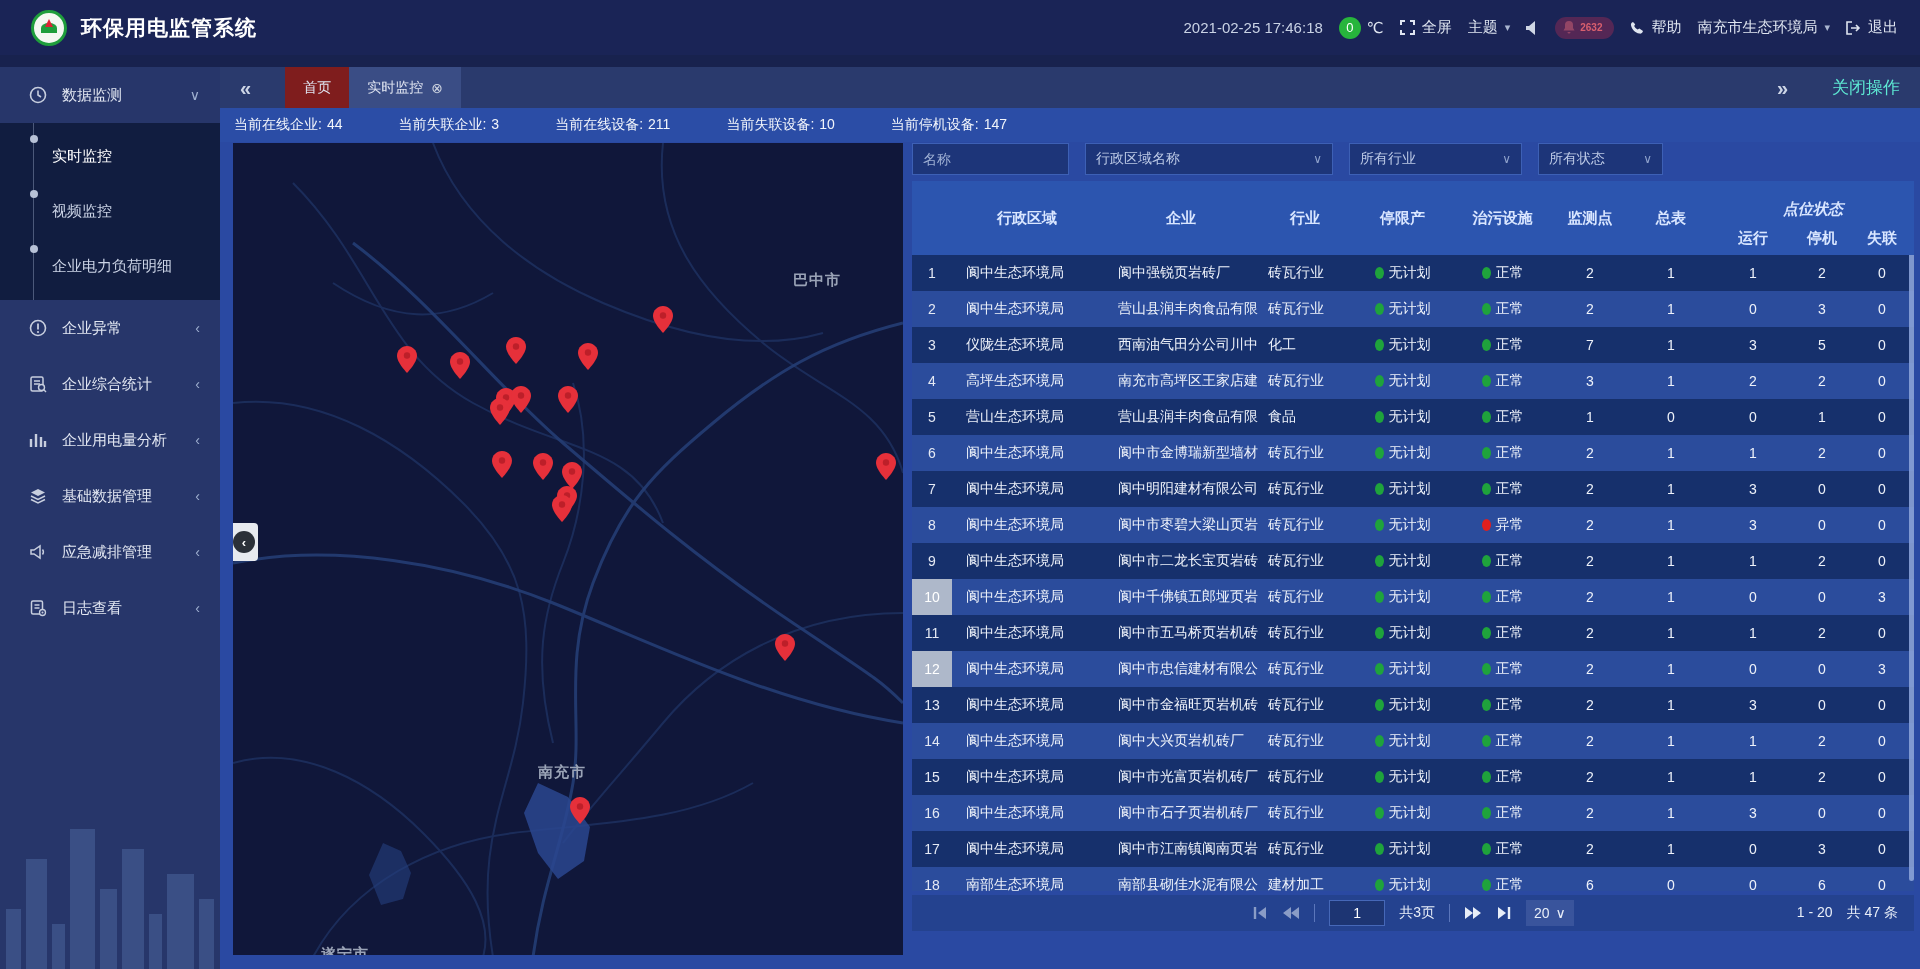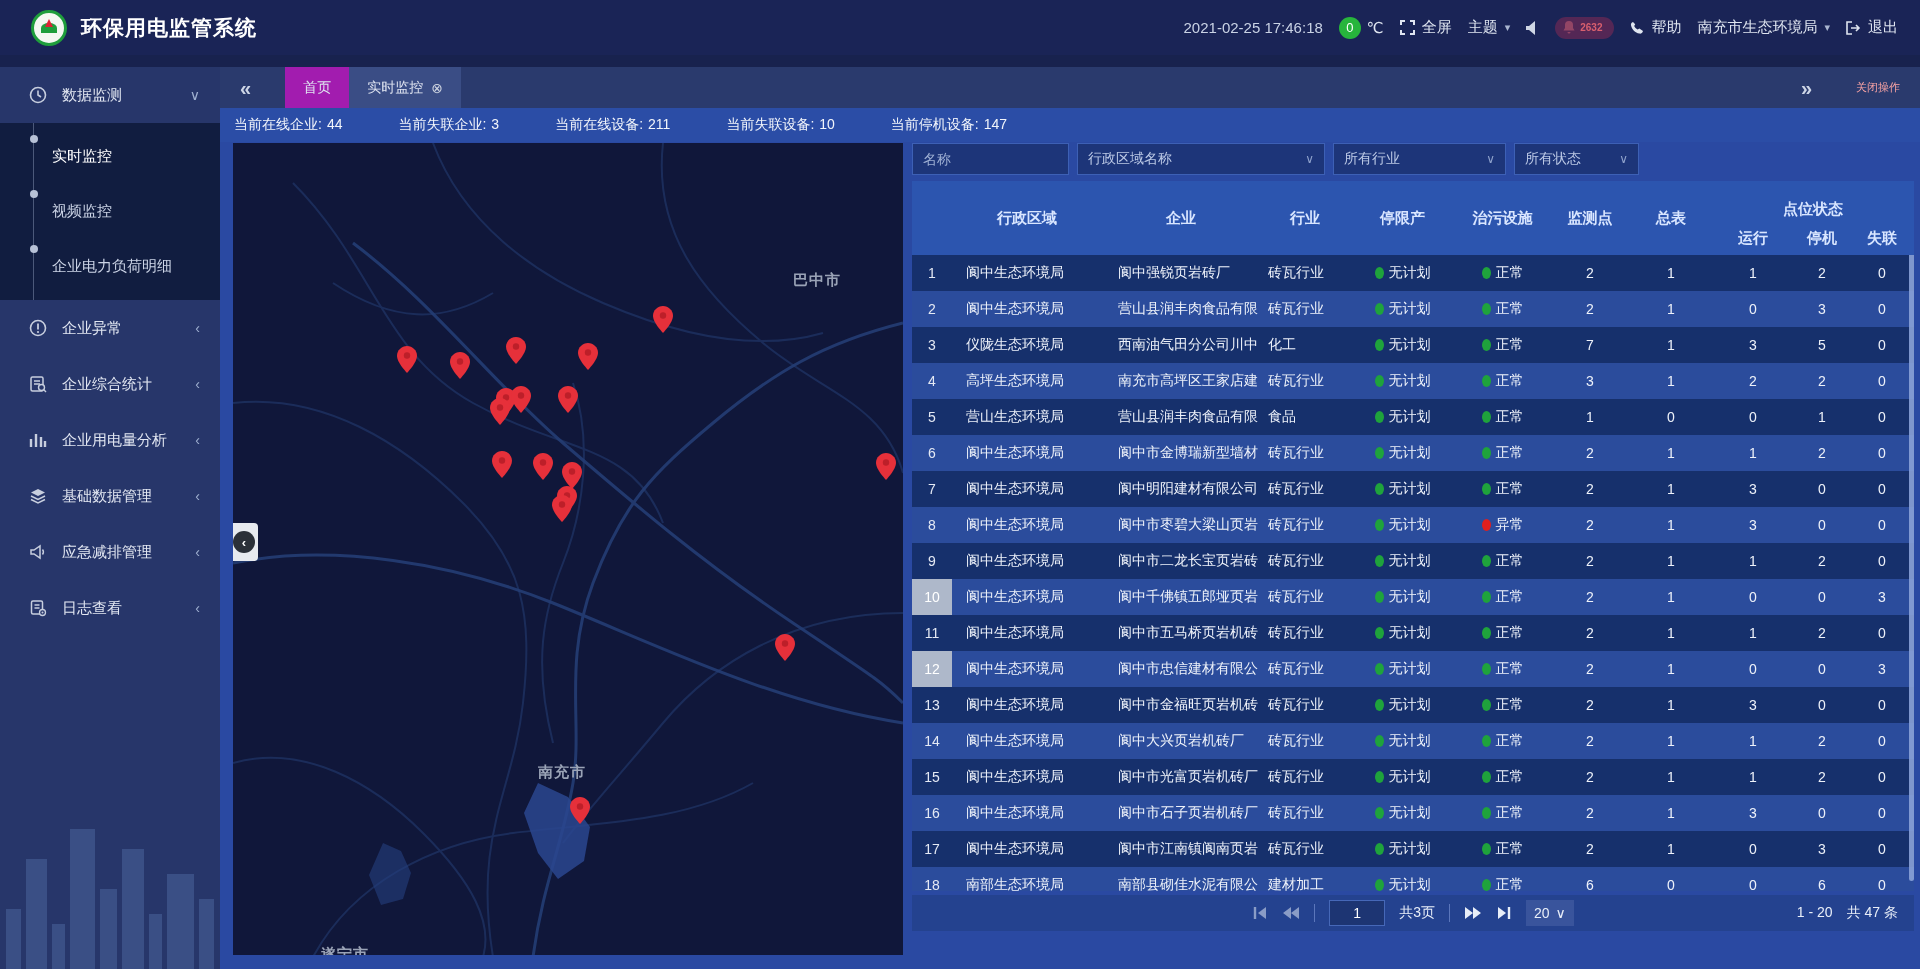--- a/index.html
+++ b/index.html
@@ -49,25 +49,25 @@
   .submenu .vline { position:absolute; left:33px; top:0; bottom:0; width:1px; background:rgba(165,180,210,.4); }
   .skyline { position:absolute; left:0; right:0; bottom:0; height:160px; display:flex; align-items:flex-end;
     gap:5px; padding:0 6px; pointer-events:none; }
   .skyline span { display:block; background:rgba(127,169,232,.22); }
 
   
   .tabbar { height:41px; background:#2a3a6d; display:flex; align-items:center; flex:none; padding:0 20px; }
   .tab-arrow { color:#cdd5e6; font-size:20px; font-weight:bold; cursor:pointer; line-height:1; }
   .tabs { display:flex; margin-left:34px; height:100%; }
   .tab { height:100%; display:flex; align-items:center; gap:8px; padding:0 18px; font-size:14px; color:#dfe4f0;
-    background:#a21caf; cursor:pointer; }
+    background:#7f1d1d; cursor:pointer; }
   .tab.active { background:#3a4d85; }
   .tab .close { font-size:14px; color:#cdd3e0; }
   .tab-right { margin-left:auto; display:flex; align-items:center; gap:44px; }
-  .close-ops { font-size:11px; color:#fca5a5; cursor:pointer; }
+  .close-ops { font-size:17px; color:#5eead4; cursor:pointer; }
 
   
   .statsbar { height:34px; background:#2b4da6; display:flex; align-items:center; gap:56px; padding-left:14px;
     font-size:14px; color:#f2f5fb; flex:none; }
   .stat { display:flex; gap:5px; }
 
   
   .workspace { flex:1; display:flex; background:#2a49a2; padding:1px 6px 14px 13px; gap:9px; min-height:0; }
 
   
@@ -75,35 +75,35 @@
   .map-roads { position:absolute; left:0; top:0; }
   .city-label { position:absolute; color:#9aa3b6; font-size:15px; letter-spacing:1px;font-weight:bold; }
   .map-pin { position:absolute; width:20px; height:27px; }
   .collapse-tab { position:absolute; left:-3px; top:380px; width:28px; height:38px; background:#e7eaef;
     border-radius:0 4px 4px 0; display:flex; align-items:center; justify-content:center; cursor:pointer; }
   .collapse-tab .circ { width:22px; height:22px; border-radius:50%; background:#2b3038; color:#fff;
     display:flex; align-items:center; justify-content:center; font-size:13px; font-weight:bold; }
 
   
   .right-panel { flex:1; display:flex; flex-direction:column; min-width:0; }
-  .filter-row { height:32px; display:flex; gap:8px; margin-bottom:6px; flex:none; }
+  .filter-row { height:32px; display:flex; gap:16px; margin-bottom:6px; flex:none; }
   .field { height:32px; background:#1d3579; border:1px solid #3d60b5; color:#bcc9e6; font-size:14px;
     display:flex; align-items:center; padding:0 10px; }
   .field input { background:transparent; border:none; outline:none; color:#bcc9e6; font-size:14px; width:100%; }
   .field input::placeholder { color:#9fb0d4; }
   .field.select { justify-content:space-between; cursor:pointer; }
   .field .sel-chev { color:#8fa2cc; font-size:12px; margin-left:10px; }
 
   .tbl { flex:none; position:relative; }
   .grid { display:grid; grid-template-columns:40px 150px 158px 90px 105px 95px 80px 82px 82px 56px 64px; }
   .thead { background:#2c55af; height:74px; grid-template-rows:40px 34px; font-weight:bold; font-size:15px;
     color:#d9e6ff; }
   .thead .h8 { grid-row:1/3; display:flex; align-items:center; justify-content:center; }
   .thead .grp { grid-column:9/12; grid-row:1; display:flex; align-items:flex-end; justify-content:center;
-    padding-bottom:2px; }
+    font-style:italic; padding-bottom:2px; }
   .thead .sub { grid-row:2; display:flex; align-items:center; justify-content:center; }
   .tbody { height:636px; overflow:hidden; position:relative; }
   .trow { height:36px; font-size:14px; color:#eef2fa; align-items:center; }
   .trow.odd { background:#16306c; }
   .trow.even { background:#2b4c9c; }
   .td { display:flex; align-items:center; height:100%; }
   .td.c { justify-content:center; }
   .td.idx { justify-content:center; color:#e4e9f4; }
   .td.idx.hl { background:#aeb8ca; color:#fff; }
   .td.region { padding-left:14px; } .td.company { padding-left:16px; overflow:hidden; white-space:nowrap;font-family:Liberation Serif, serif; }

